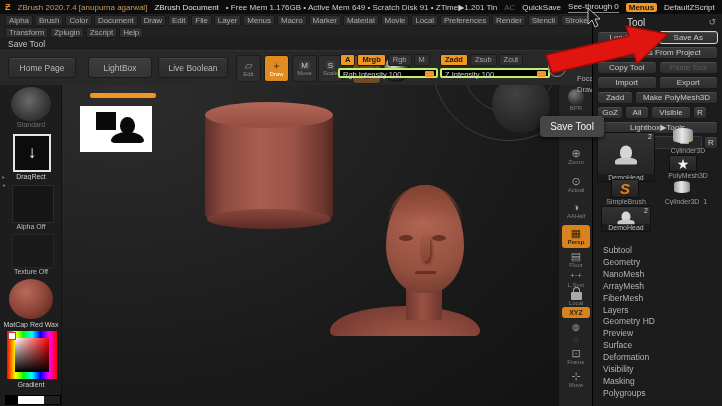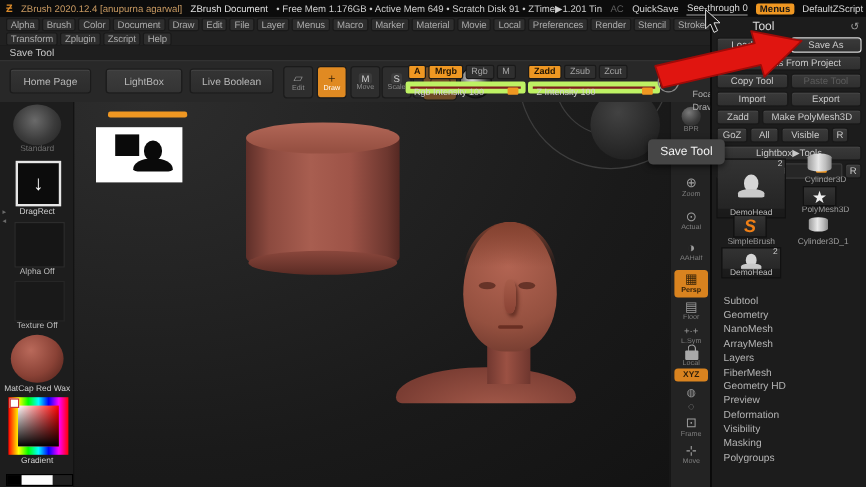--- a/index.html
+++ b/index.html
@@ -54,21 +54,21 @@
     border:1px solid #1b1b1b;border-radius:4px;display:flex;align-items:center;justify-content:center;}
   #tb-browncircle .ring{width:16px;height:16px;border:1.5px solid #48301a;border-radius:50%;}
   #tb-sphere{position:absolute;left:383px;top:4px;width:27px;height:27px;border-radius:50%;
     background:radial-gradient(circle at 38% 30%,#ffffff 6%,#bdbdbd 18%,#3a3a3a 55%,#0a0a0a 85%);
     border:1px solid #111;box-sizing:border-box;}
   .pchip-row{position:absolute;top:3px;height:12px;display:flex;gap:2px;}
   #paint-row{left:340px;} #sculpt-row{left:440px;}
   .pchip{background:#2f2f2f;border:1px solid #1a1a1a;border-radius:2px;color:#a5a5a5;
     font-size:7.5px;line-height:10px;padding:0 4px;}
   .pchip.active{background:#ef9722;color:#231503;font-weight:bold;}
-  .tb-slider{position:absolute;top:17px;height:10px;background:#7f1d1d;border:4px solid #bef264;
+  .tb-slider{position:absolute;top:17px;height:10px;background:#000000;border:2px solid #bef264;
     border-radius:2px;font-size:7.5px;color:#d2d2d2;line-height:9px;padding-left:3px;box-sizing:border-box;}
   #rgb-slider{left:338px;width:100px;} #z-slider{left:440px;width:110px;}
   .tb-slider .nub{position:absolute;right:2px;top:1px;width:9px;height:6px;background:#ef9722;border-radius:1px;}
   #tb-radial{position:absolute;left:546px;top:4px;width:27px;height:27px;color:#9a9a9a;}
   #tb-radial .c{position:absolute;left:2px;top:4px;width:16px;height:16px;border:1.5px solid #8a8a8a;border-radius:50%;}
   #tb-radial .d{position:absolute;left:7px;top:7px;font-size:8px;color:#bdbdbd;}
   #tb-radial .p{position:absolute;right:0px;top:-2px;font-size:9px;}
   #tb-cliplabels{position:absolute;left:577px;top:22px;width:15px;height:24px;overflow:hidden;
     font-size:7.5px;color:#b0b0b0;line-height:11px;white-space:nowrap;}
   
@@ -203,21 +203,21 @@
   #tp-sections{position:absolute;left:10px;top:231px;width:116px;}
   .tp-section{font-size:8.5px;line-height:11.9px;color:#b4b4b4;}
   
   #overlay{position:absolute;left:0;top:0;width:722px;height:406px;pointer-events:none;z-index:40;}
 </style>
 </head>
 <body>
 
 <div id="titlebar">
   <span class="logo">Ƶ</span>
-  <span class="t-app">ZBrush 2020.12.4 [anupurna agarwal]</span>
+  <span class="t-app">ZBrush 2020.7.4 [anupurna agarwal]</span>
   <span class="t-doc">ZBrush Document</span>
   <span class="t-stats">• Free Mem 1.176GB • Active Mem 649 • Scratch Disk 91 • ZTime▶1.201 Tin</span>
   <span class="t-ac">AC</span>
   <span class="t-btn">QuickSave</span>
   <span class="t-see">See-through 0</span>
   <span class="t-menus">Menus</span>
   <span class="t-btn">DefaultZScript</span>
   <span class="t-icons">
     <span>◧</span>
 
@@ -517,24 +517,25 @@
       </div>
     <span class="badge">2</span>
     <span class="tlabel">DemoHead</span>
   </div>
 
   <div id="tp-sections">
       <div class="tp-section">Subtool</div>
       <div class="tp-section">Geometry</div>
       <div class="tp-section">NanoMesh</div>
       <div class="tp-section">ArrayMesh</div>
+      <div class="tp-section">FiberMesh</div>
       <div class="tp-section">Layers</div>
-      <div class="tp-section">FiberMesh</div>
       <div class="tp-section">Geometry HD</div>
       <div class="tp-section">Preview</div>
+      <div class="tp-section">Surface</div>
       <div class="tp-section">Deformation</div>
       <div class="tp-section">Visibility</div>
       <div class="tp-section">Masking</div>
       <div class="tp-section">Polygroups</div>
     </div>
 </div>
 
 <svg id="overlay" viewBox="0 0 722 406" xmlns="http://www.w3.org/2000/svg">
   <polygon points="546,55 629,36 626,26 668,34 637,64 634,54 552,73" fill="#e01510" stroke="#9e0b08" stroke-width="1.5" stroke-linejoin="round"></polygon>
   <polygon points="588,8 588,24 592,20 595,27 598,25.5 595,19 600,19" fill="#141414" stroke="#e8e8e8" stroke-width="0.8"></polygon>

